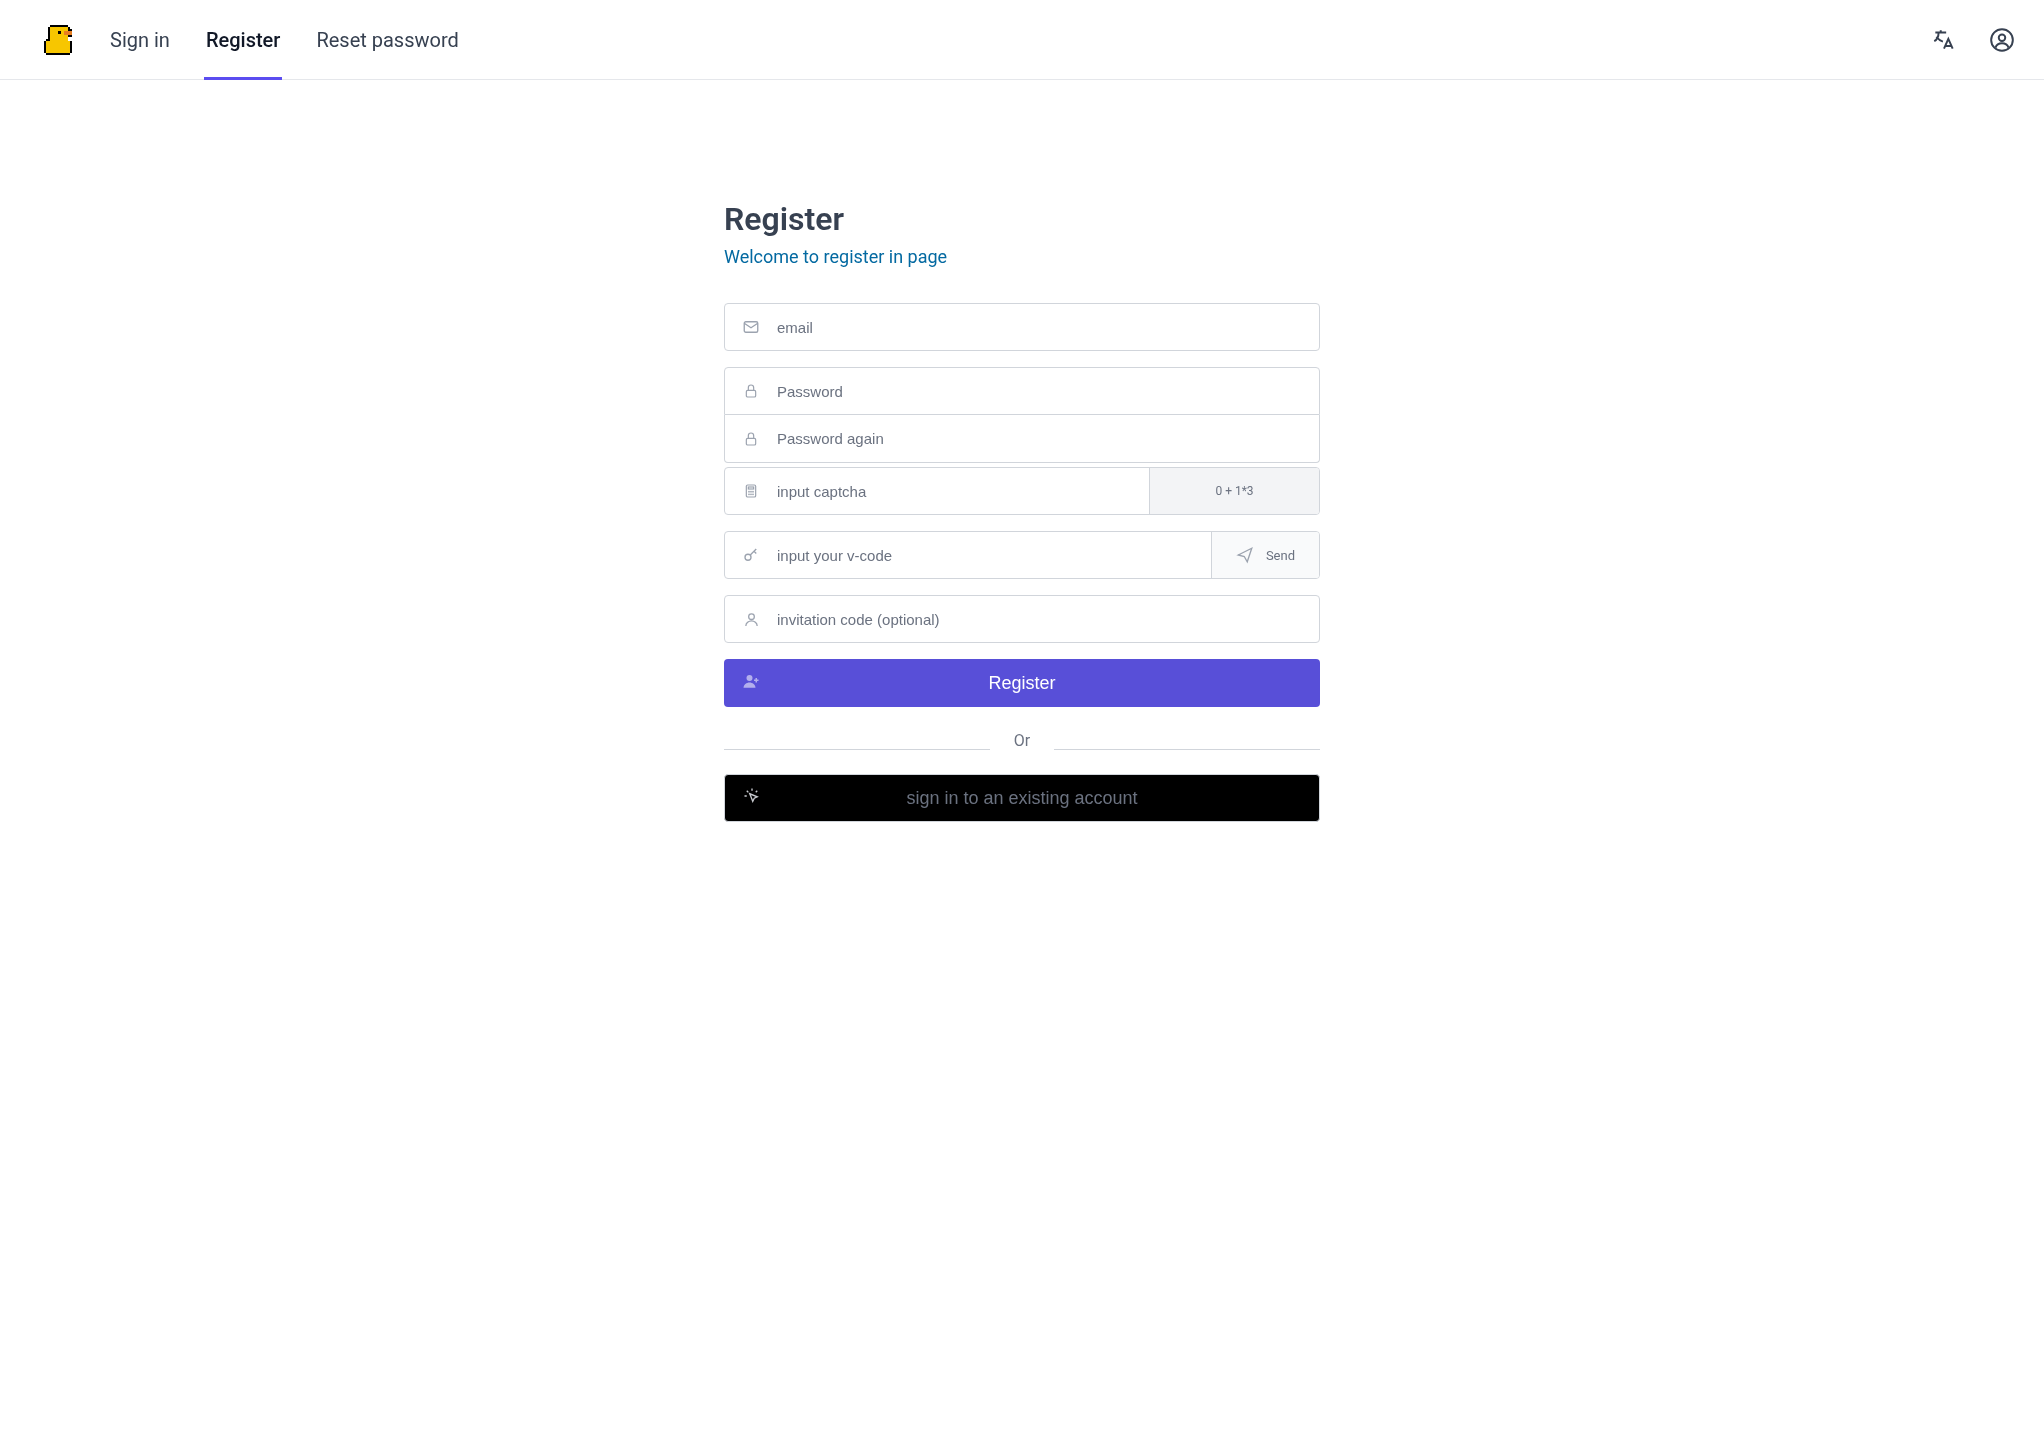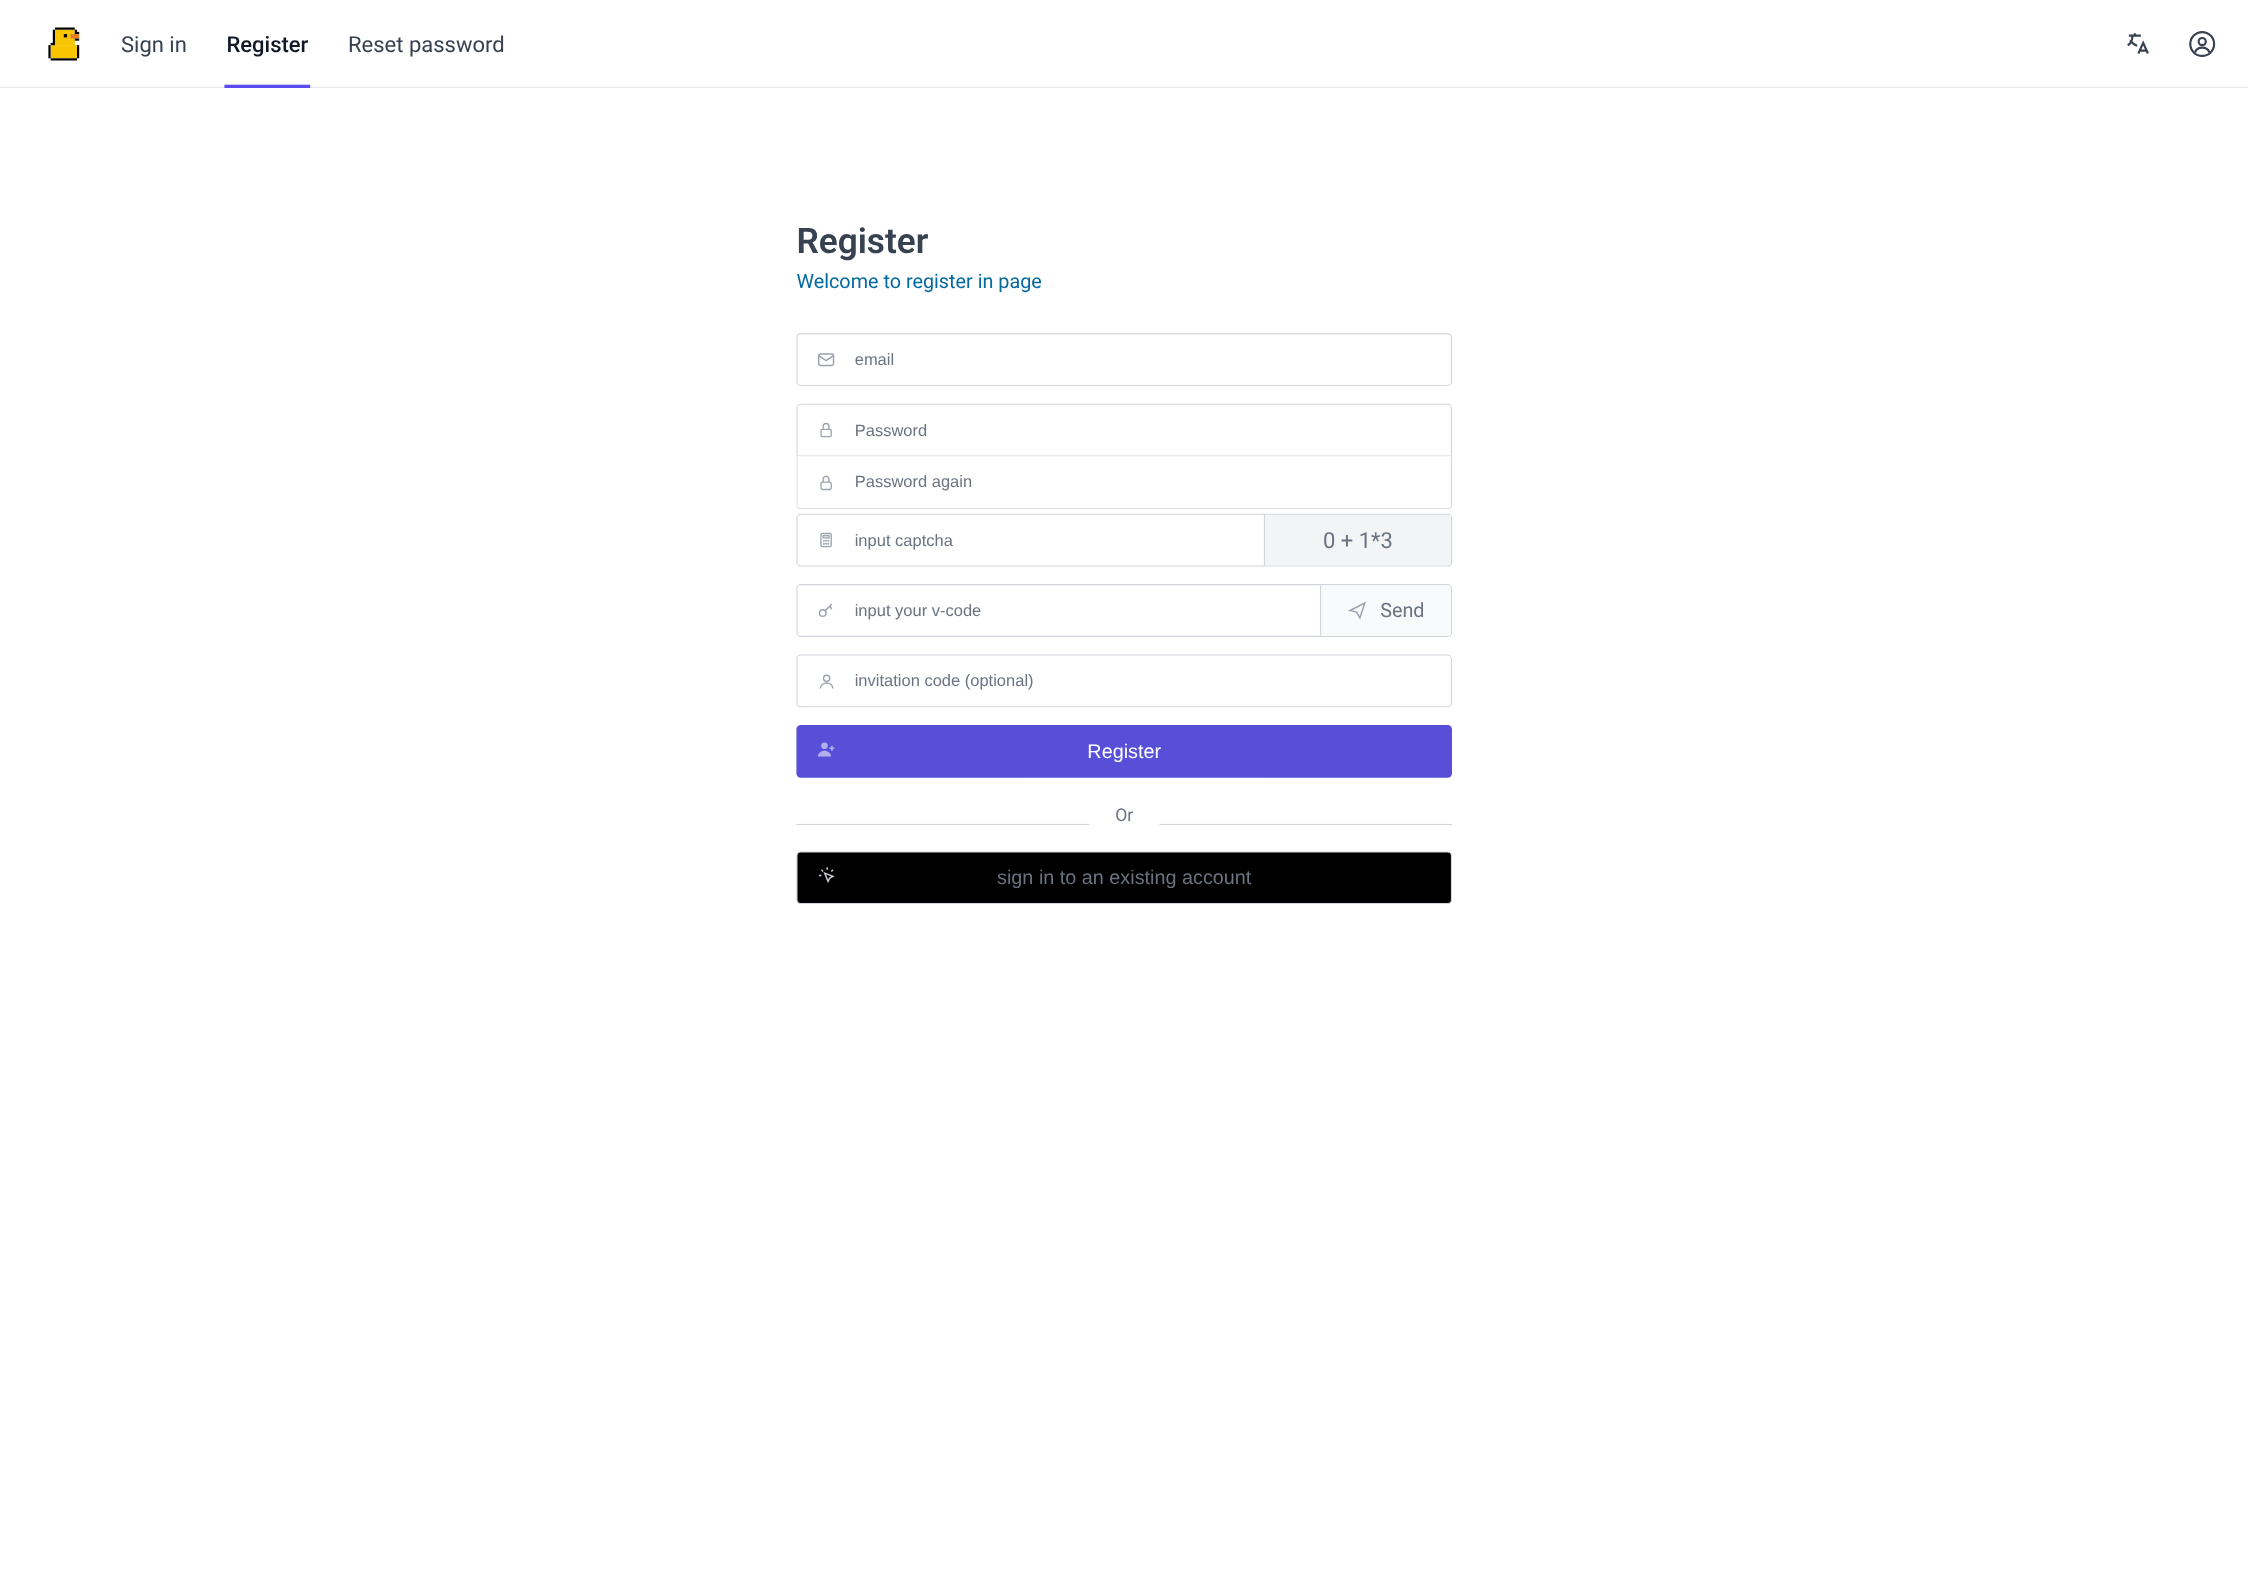--- a/index.html
+++ b/index.html
@@ -137,35 +137,35 @@
     color: #6b7280;
   }
   .captcha-display {
     width: 170px;
     height: 100%;
     display: flex;
     align-items: center;
     justify-content: center;
     background: #f3f4f6;
     border-left: 1px solid #d1d5db;
-    font-size: 20px;
+    font-size: 12px;
     color: #6b7280;
     flex-shrink: 0;
   }
   .send-btn {
     display: flex;
     align-items: center;
     justify-content: center;
     gap: 12px;
     padding: 0 24px;
     height: 100%;
     border-left: 1px solid #d1d5db;
     background: #f9fafb;
     cursor: pointer;
-    font-size: 18px;
+    font-size: 13px;
     color: #6b7280;
     flex-shrink: 0;
   }
   .send-btn svg { color: #9ca3af; }
   .primary-btn {
     width: 100%;
     height: 48px;
     border: none;
     border-radius: 4px;
     background: #584fd8;

